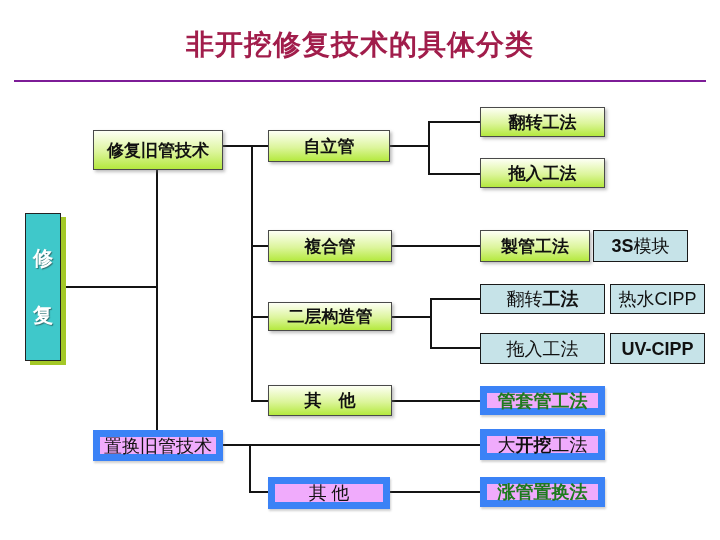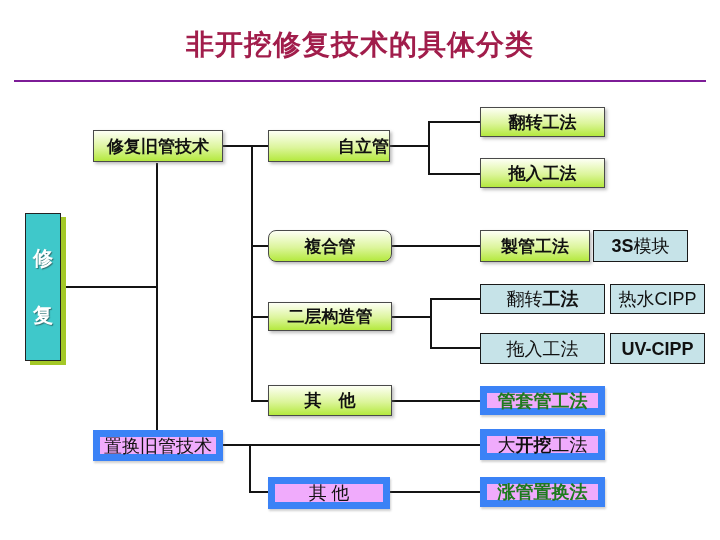--- a/index.html
+++ b/index.html
@@ -86,33 +86,33 @@
   <div class="hline" style="left:223px;top:444px;width:257px;"></div>
   <div class="vline" style="left:249px;top:444px;height:48px;"></div>
   <div class="hline" style="left:249px;top:491px;width:19px;"></div>
   <div class="hline" style="left:390px;top:491px;width:90px;"></div>
 
   <div class="root">
     <span>修</span>
     <span>复</span>
   </div>
 
-  <div class="box green" style="left:93px;top:130px;width:130px;height:32px;">
+  <div class="box green" style="left:93px;top:130px;width:130px;height:40px;">
     <span>修复旧管技术</span>
   </div>
 
   <div class="box yellow serif" style="left:93px;top:430px;width:130px;height:31px;">
     <span>置换旧管技术</span>
   </div>
 
-  <div class="box green" style="left:268px;top:130px;width:122px;height:32px;justify-content:flex-end;">
+  <div class="box green" style="left:268px;top:130px;width:122px;height:32px;">
     <span>自立管</span>
   </div>
 
-  <div class="box green" style="left:268px;top:230px;width:124px;height:32px;border-radius:8px;">
+  <div class="box green" style="left:268px;top:230px;width:124px;height:32px;">
     <span>複合管</span>
   </div>
 
   <div class="box green" style="left:268px;top:302px;width:124px;height:29px;">
     <span>二层构造管</span>
   </div>
 
   <div class="box green" style="left:268px;top:385px;width:124px;height:31px;">
     <span>其　他</span>
   </div>

